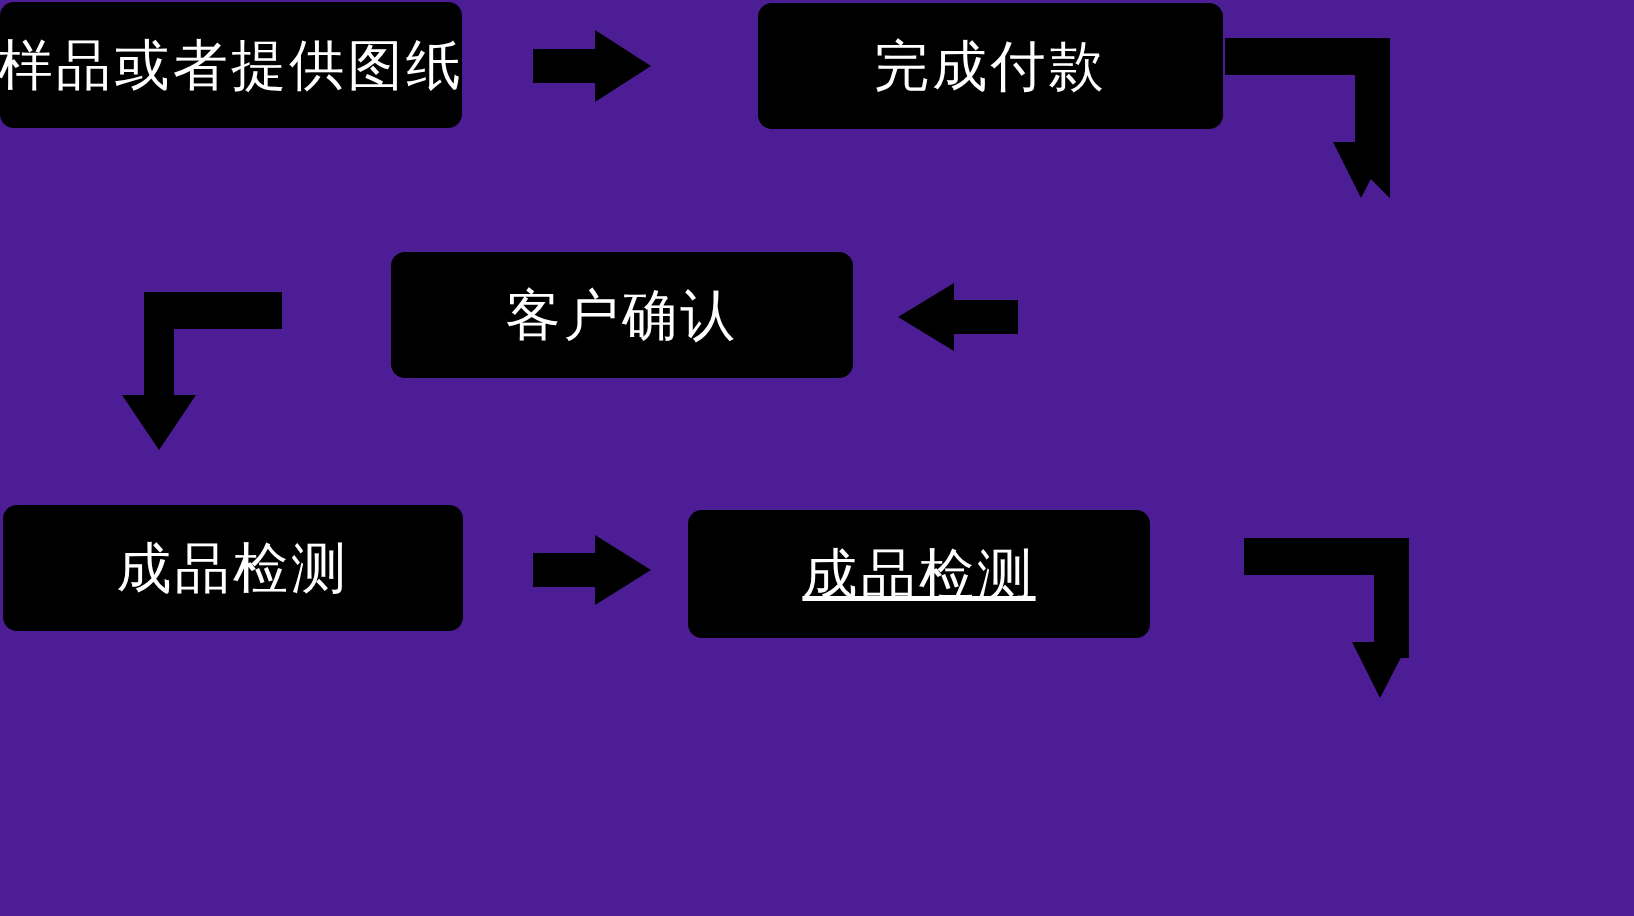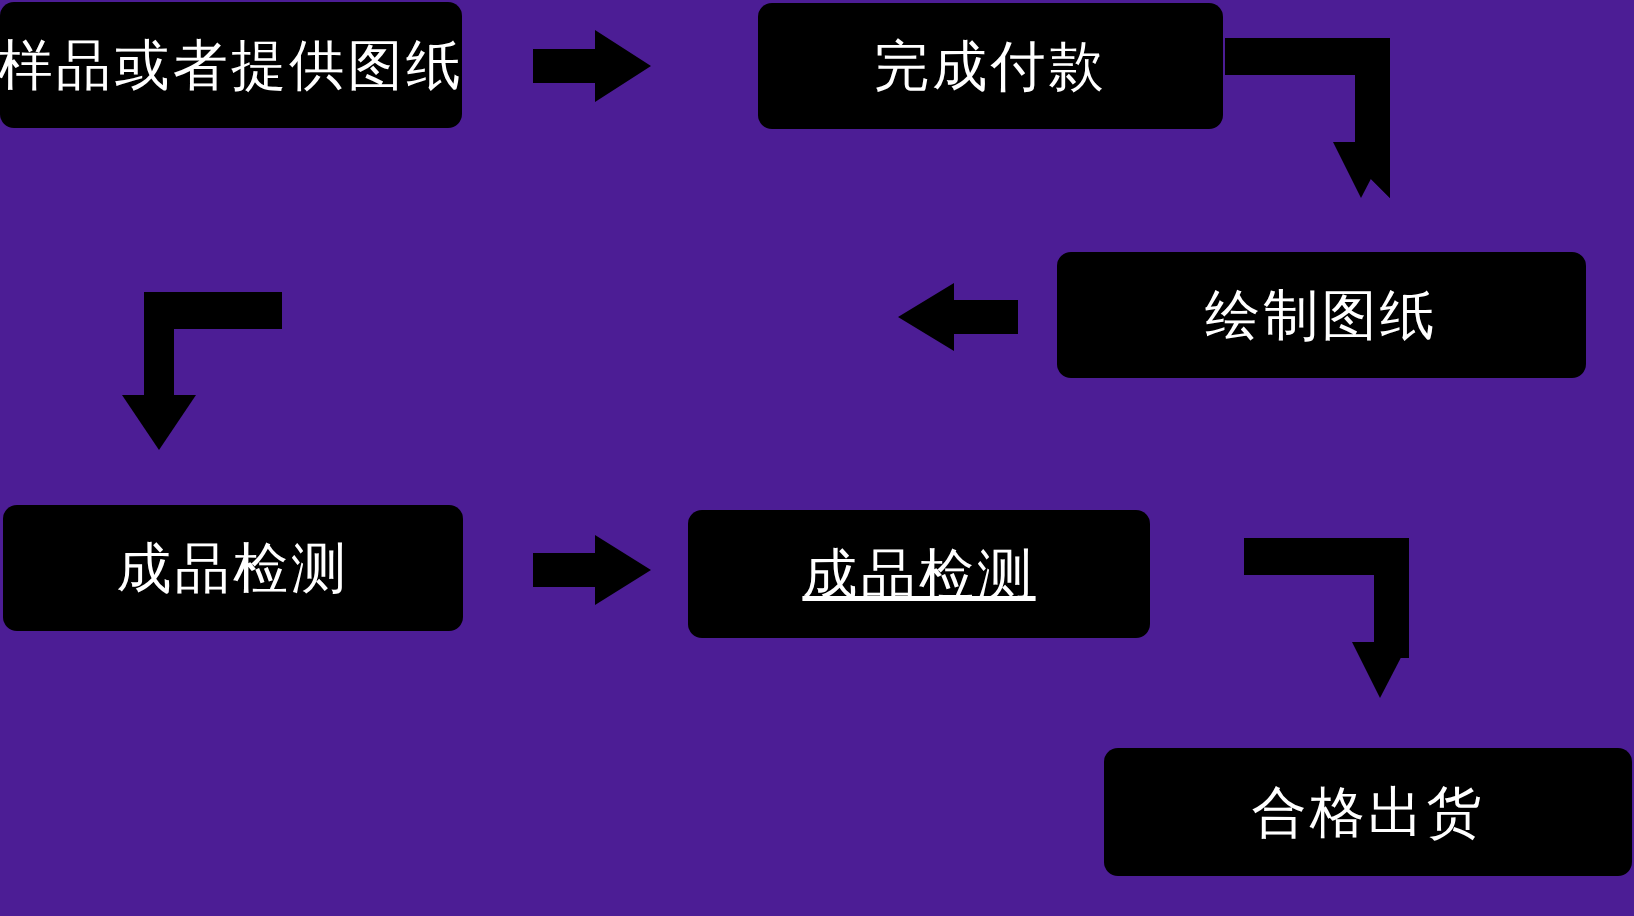--- a/index.html
+++ b/index.html
@@ -77,30 +77,30 @@
 
   <div class="arrow" id="arrow-payment-to-drawing">
     <svg viewBox="0 0 165 160" width="165" height="160" aria-hidden="true">
       <polygon points="0,0 165,0 165,120 130,120 130,37 0,37" fill="#000000"></polygon>
       <polygon points="110,105 165,160 165,105" fill="#000000"></polygon>
       <polygon points="110,105 165,105 165,160" fill="#000000"></polygon>
       <polygon points="108,104 165,104 136,160" fill="#000000"></polygon>
     </svg>
   </div>
 
+  <div class="node" id="node-confirm">
+    <span class="node-label">客户确认</span>
+  </div>
 
   <div class="arrow" id="arrow-drawing-to-confirm">
     <svg viewBox="0 0 120 68" width="120" height="68" aria-hidden="true">
       <polygon points="0,34 56,0 56,17 120,17 120,51 56,51 56,68" fill="#000000"></polygon>
     </svg>
   </div>
 
-  <div class="node" id="node-drawing">
-    <span class="node-label">绘制图纸</span>
-  </div>
 
   <div class="arrow" id="arrow-confirm-to-prod">
     <svg viewBox="0 0 160 158" width="160" height="158" aria-hidden="true">
       <polygon points="160,0 160,37 52,37 52,118 22,118 22,0" fill="#000000"></polygon>
       <polygon points="0,103 74,103 37,158" fill="#000000"></polygon>
     </svg>
   </div>
 
   <div class="node" id="node-production">
     <span class="node-label">成品检测</span>
@@ -116,17 +116,14 @@
     <span class="node-label">成品检测</span>
   </div>
 
   <div class="arrow" id="arrow-inspect-to-ship">
     <svg viewBox="0 0 165 160" width="165" height="160" aria-hidden="true">
       <polygon points="0,0 165,0 165,120 130,120 130,37 0,37" fill="#000000"></polygon>
       <polygon points="108,104 165,104 136,160" fill="#000000"></polygon>
     </svg>
   </div>
 
-  <div class="node" id="node-shipment">
-    <span class="node-label">合格出货</span>
-  </div>
 
 </div>
 
 </body></html>

